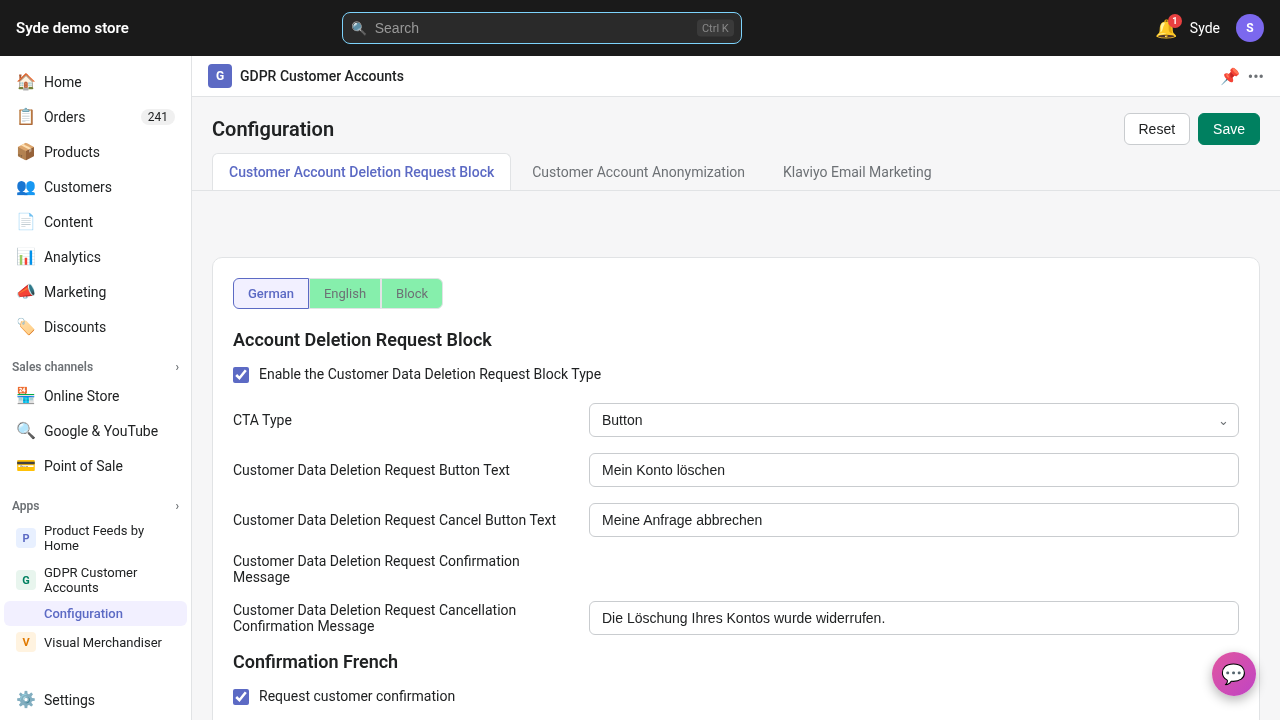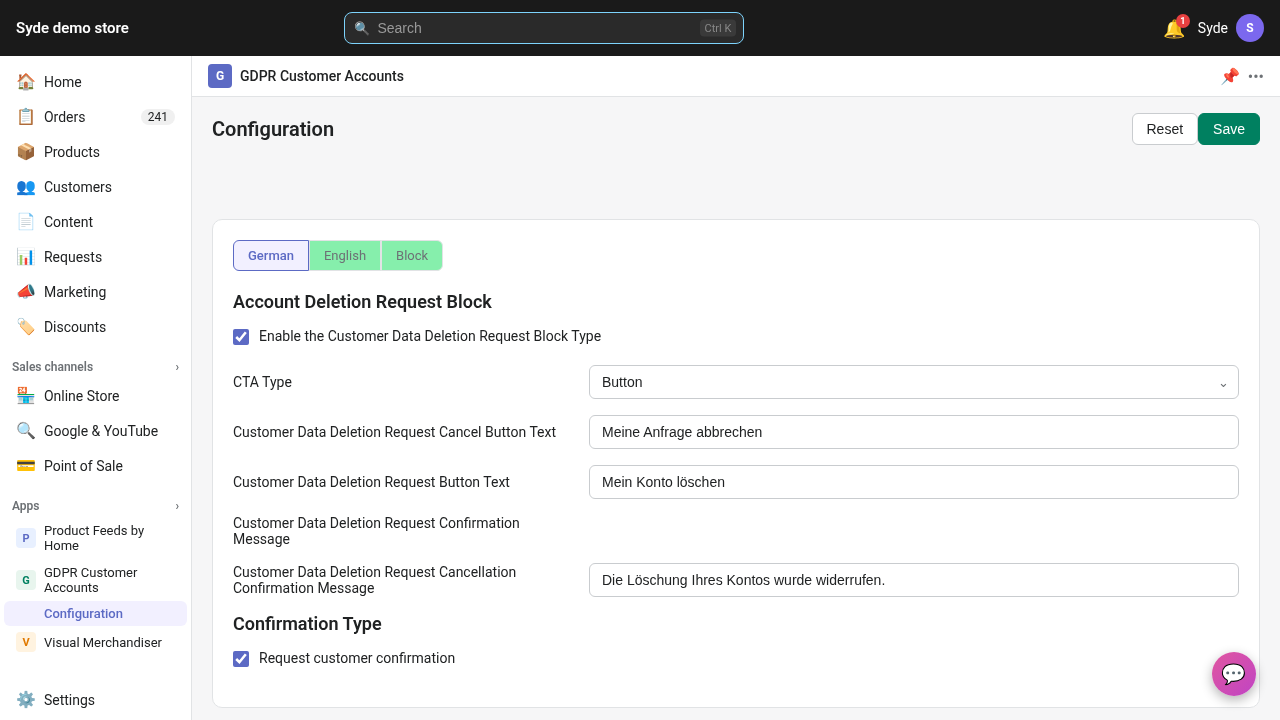--- a/index.html
+++ b/index.html
@@ -9,21 +9,21 @@
     .topbar { display: flex; align-items: center; background: #1a1a1a; height: 56px; padding: 0 16px; gap: 12px; }
     .topbar-brand { color: #fff; font-size: 15px; font-weight: 600; flex-shrink: 0; }
     .topbar-search { flex: 1; max-width: 400px; margin: 0 auto; position: relative; }
     .topbar-search input { width: 100%; background: #2a2a2a; border: 1px solid #7dd3fc; border-radius: 8px; color: #fff; padding: 7px 12px 7px 32px; font-size: 14px; outline: none; }
     .topbar-search input::placeholder { color: #999; }
     .search-icon-wrap { position: absolute; left: 10px; top: 50%; transform: translateY(-50%); color: #999; font-size: 13px; }
     .search-shortcut { position: absolute; right: 8px; top: 50%; transform: translateY(-50%); color: #888; font-size: 11px; background: #3a3a3a; border-radius: 4px; padding: 2px 5px; }
     .topbar-right { display: flex; align-items: center; gap: 12px; margin-left: auto; }
     .topbar-notif { position: relative; color: #fff; font-size: 18px; cursor: pointer; }
     .notif-badge { position: absolute; top: -4px; right: -4px; background: #e84040; color: #fff; font-size: 9px; border-radius: 50%; width: 14px; height: 14px; display: flex; align-items: center; justify-content: center; font-weight: 700; }
-    .topbar-user { display: flex; align-items: center; gap: 8px; color: #fff; cursor: pointer; }
+    .topbar-user { display: flex; align-items: center; gap: 16px; color: #fff; cursor: pointer; }
     .topbar-avatar { width: 28px; height: 28px; border-radius: 50%; background: #7B68EE; display: flex; align-items: center; justify-content: center; color: #fff; font-size: 12px; font-weight: 700; }
 
     
     .layout { display: flex; height: calc(100vh - 56px); }
 
     
     .sidebar { width: 192px; background: #fff; border-right: 1px solid #e1e3e5; overflow-y: auto; flex-shrink: 0; padding: 8px 0; }
     .sidebar-item { display: flex; align-items: center; gap: 8px; padding: 8px 12px; cursor: pointer; border-radius: 6px; margin: 0 4px; color: #202223; font-size: 14px; }
     .sidebar-section { padding: 8px 12px 4px; font-size: 12px; color: #6d7175; font-weight: 600; display: flex; justify-content: space-between; align-items: center; margin-top: 8px; }
     .sidebar-badge { background: #f0f0f0; border-radius: 10px; padding: 1px 7px; font-size: 12px; color: #202223; }
@@ -41,21 +41,21 @@
     .app-header { display: flex; align-items: center; background: #fff; border-bottom: 1px solid #e1e3e5; padding: 8px 16px; gap: 8px; }
     .app-header-icon { width: 24px; height: 24px; border-radius: 4px; background: #5c6ac4; display: flex; align-items: center; justify-content: center; color: #fff; font-size: 12px; font-weight: 700; flex-shrink: 0; }
     .app-header-title { font-size: 14px; font-weight: 500; color: #202223; }
     .app-header-actions { margin-left: auto; display: flex; align-items: center; gap: 8px; }
     .pin-icon { font-size: 16px; color: #6d7175; cursor: pointer; }
     .more-icon { font-size: 16px; color: #6d7175; cursor: pointer; }
 
     
     .page-header { display: flex; align-items: center; justify-content: space-between; padding: 16px 20px 8px; background: #f6f6f7; }
     .page-title { font-size: 20px; font-weight: 600; color: #202223; }
-    .page-actions { display: flex; }
+    .page-actions { display: flex; gap: 8px; }
     .btn { border-radius: 6px; padding: 7px 14px; font-size: 14px; cursor: pointer; border: 1px solid; font-weight: 500; }
     .btn-secondary { background: #fff; border-color: #c9cccf; color: #202223; }
     .btn-primary { background: #008060; border-color: #008060; color: #fff; }
 
     
     .tabs-bar { display: flex; border-bottom: 1px solid #e1e3e5; padding: 0 20px; background: #f6f6f7; gap: 4px; }
     .tab { padding: 10px 16px; font-size: 14px; cursor: pointer; border-radius: 6px 6px 0 0; color: #6d7175; border: 1px solid transparent; border-bottom: none; }
     .tab.active { background: #fff; color: #5c6ac4; border-color: #e1e3e5; font-weight: 500; }
 
     
@@ -140,21 +140,21 @@
       <div class="sidebar-item">
         <span style="font-size:16px;">👥</span>
         <span>Customers</span>
       </div>
       <div class="sidebar-item">
         <span style="font-size:16px;">📄</span>
         <span>Content</span>
       </div>
       <div class="sidebar-item">
         <span style="font-size:16px;">📊</span>
-        <span>Requests</span>
+        <span>Analytics</span>
       </div>
       <div class="sidebar-item">
         <span style="font-size:16px;">📣</span>
         <span>Marketing</span>
       </div>
       <div class="sidebar-item">
         <span style="font-size:16px;">🏷️</span>
         <span>Discounts</span>
       </div>
     </div>
@@ -220,20 +220,31 @@
     </div>
 
     <div class="page-header">
       <h1 class="page-title">Configuration</h1>
       <div class="page-actions">
         <button class="btn btn-secondary">Reset</button>
         <button class="btn btn-primary">Save</button>
       </div>
     </div>
 
+    <div class="tabs-bar">
+      <div class="tab active">
+        <span>Customer Account Deletion Request Block</span>
+      </div>
+      <div class="tab">
+        <span>Customer Account Anonymization</span>
+      </div>
+      <div class="tab">
+        <span>Klaviyo Email Marketing</span>
+      </div>
+    </div>
 
     <div class="content-area">
       <div class="card">
 
         <div class="lang-tabs">
           <div class="lang-tab active">
             <span>German</span>
           </div>
           <div class="lang-tab">
             <span>English</span>
@@ -258,45 +269,45 @@
                 <option>Button</option>
                 <option>Link</option>
                 <option>Modal</option>
               </select>
               <span class="form-select-arrow">⌄</span>
             </div>
           </div>
         </div>
 
         <div class="form-row">
+          <div class="form-label">Customer Data Deletion Request Button Text</div>
+          <div class="form-control">
+            <input type="text" class="form-input" value="Mein Konto löschen" style="">
+          </div>
+        </div>
+
+        <div class="form-row">
           <div class="form-label">Customer Data Deletion Request Cancel Button Text</div>
           <div class="form-control">
             <input type="text" class="form-input" value="Meine Anfrage abbrechen" style="">
           </div>
         </div>
 
         <div class="form-row">
-          <div class="form-label">Customer Data Deletion Request Button Text</div>
-          <div class="form-control">
-            <input type="text" class="form-input" value="Mein Konto löschen" style="">
-          </div>
-        </div>
-
-        <div class="form-row">
           <div class="form-label">Customer Data Deletion Request Confirmation Message</div>
         </div>
 
         <div class="form-row">
           <div class="form-label">Customer Data Deletion Request Cancellation Confirmation Message</div>
           <div class="form-control">
             <input type="text" class="form-input" value="Die Löschung Ihres Kontos wurde widerrufen." style="">
           </div>
         </div>
 
-        <div class="popup-section-title">Confirmation Type</div>
+        <div class="popup-section-title">Confirmation French</div>
         <div class="checkbox-row">
           <input type="checkbox" class="checkbox-input" checked="" style="">
           <label class="checkbox-label">Request customer confirmation</label>
         </div>
       </div>
     </div>
   </div>
 </div>
 
 <div class="chat-btn">

